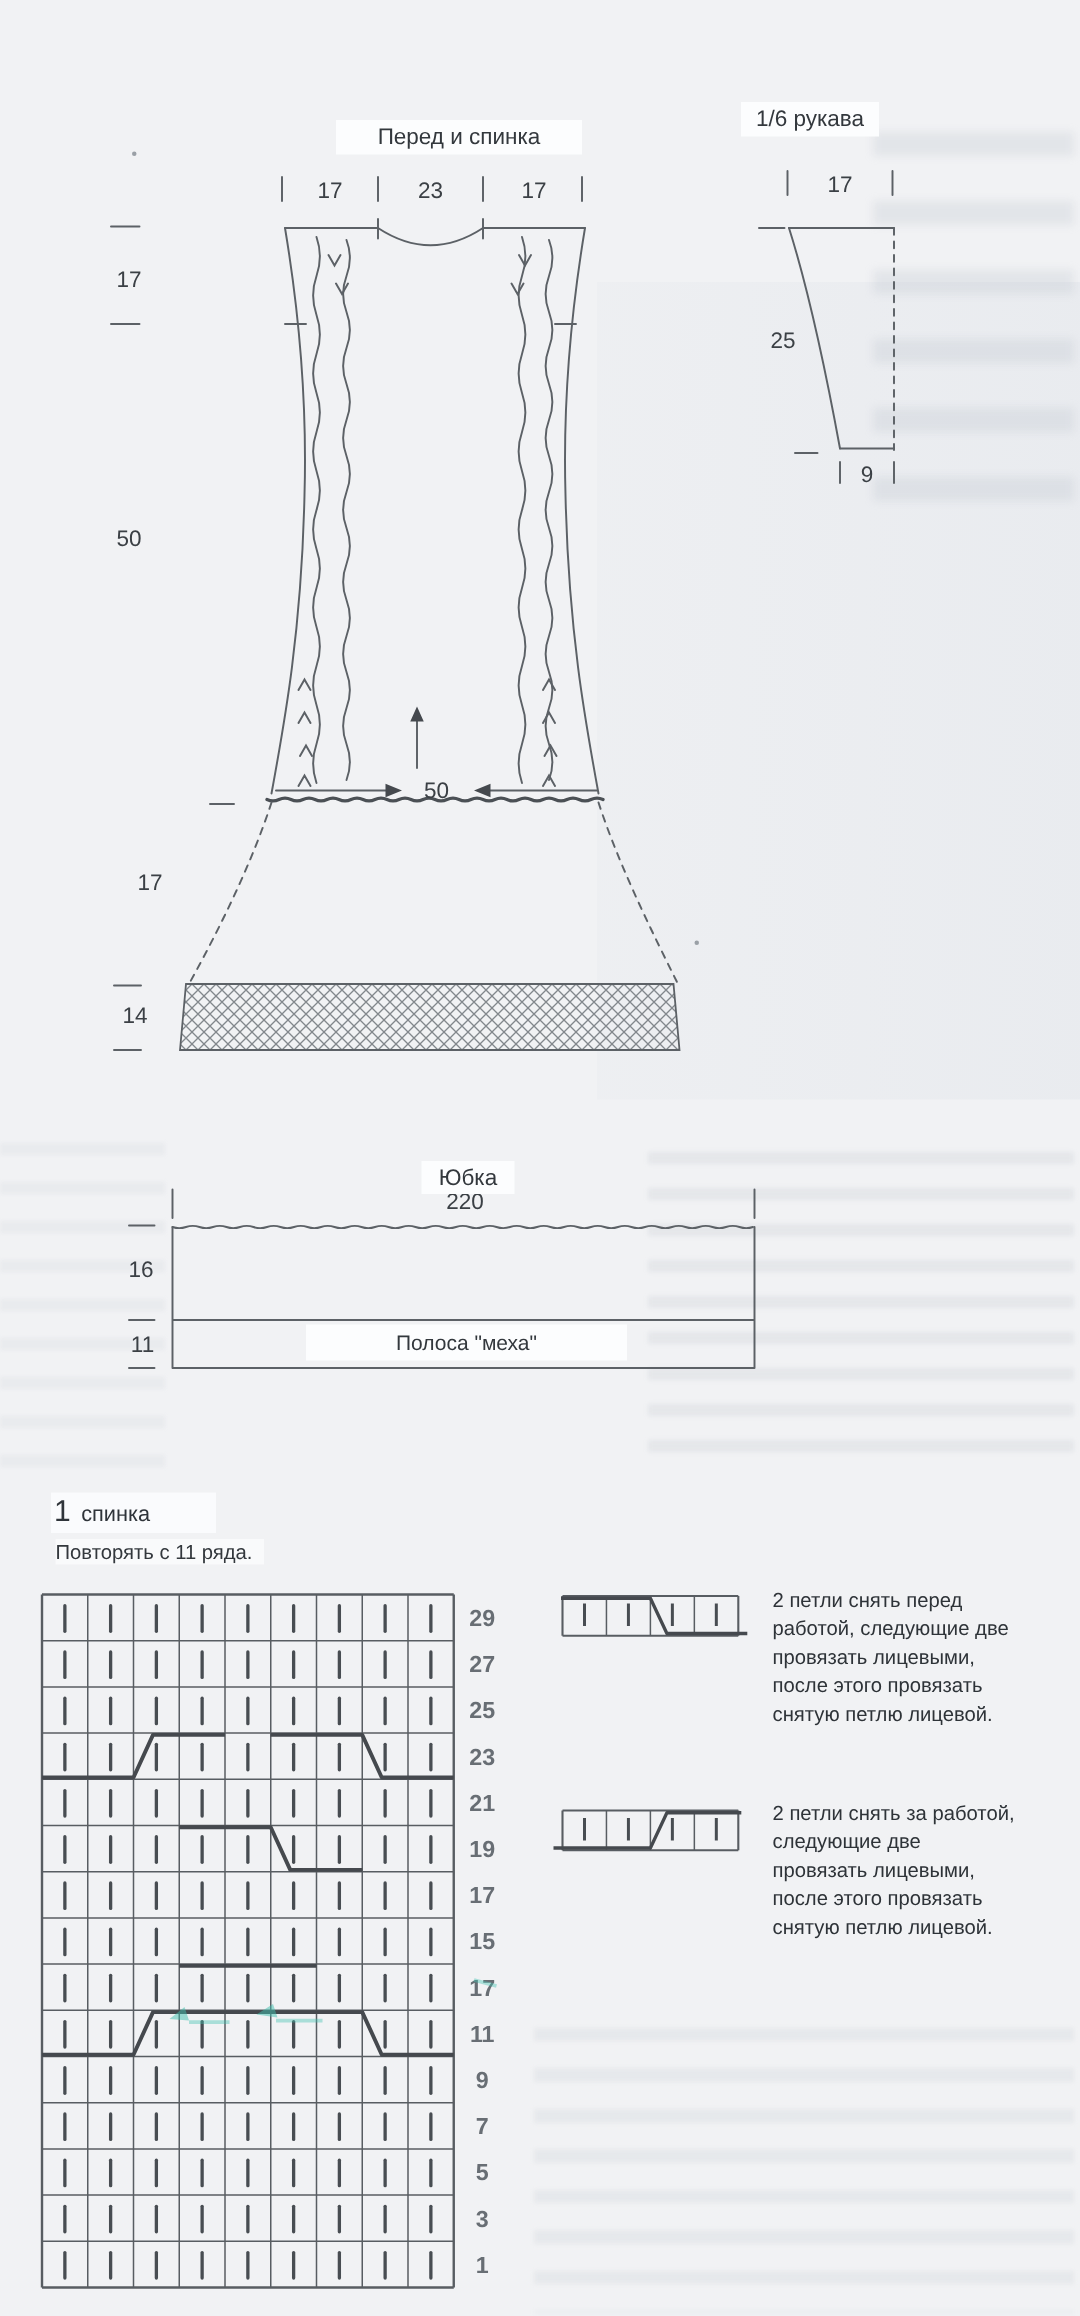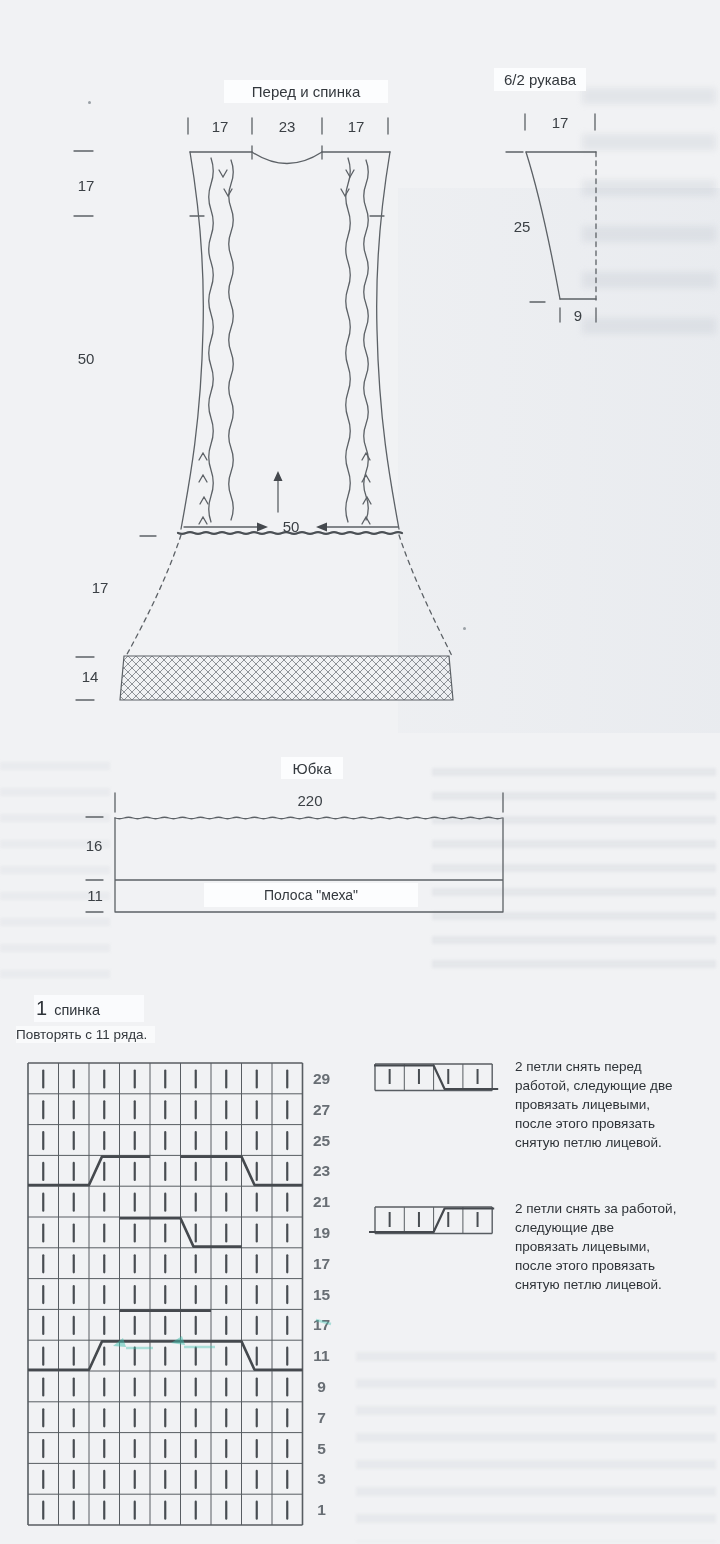--- a/index.html
+++ b/index.html
@@ -318,29 +318,29 @@
         <path d="M369,1232 H433.6 L444.6,1208.5 H494.2" fill="none" stroke="#45494e" stroke-width="2.2" stroke-linejoin="round"></path>
       </g>
 
     <g>
       <path fill="#3fc0ae" opacity=".5" d="M113,1346l10,-8l3,9z M171,1343l11,-7l3,9z"></path>
       <path stroke="#3fc0ae" stroke-width="2.5" opacity=".4" fill="none" d="M126,1348H153 M184,1347H215 M316,1320l15,4"></path>
     </g>
   </svg>
 
   <div class="lbl" style="left:224px;top:80px;width:164px;height:23px">Перед и спинка</div>
-  <div class="lbl" style="left:494px;top:68px;width:92px;height:23px">6/2 рукава</div>
-  <div class="lbl" style="left:281px;top:757px;width:62px;height:22px">Юбка</div>
+  <div class="lbl" style="left:494px;top:68px;width:92px;height:23px">1/6 рукава</div>
+  <div class="lbl" style="left:281px;top:774px;width:62px;height:22px">Юбка</div>
   <div class="lbl" style="left:204px;top:883px;width:214px;height:24px;font-size:14px">Полоса "меха"</div>
 
   <div class="chart-header" style="left:34px;top:995px">
     <span class="chart-num">1</span>
     <span class="chart-word">спинка</span>
   </div>
-  <div class="note" style="left:16px;top:1026px">Повторять с 11 ряда.</div>
+  <div class="note" style="left:37px;top:1026px">Повторять с 11 ряда.</div>
 
   <div class="legendtext" style="left:515px;top:1058px">2 петли снять перед
 работой, следующие две
 провязать лицевыми,
 после этого провязать
 снятую петлю лицевой.</div>
   <div class="legendtext" style="left:515px;top:1200px">2 петли снять за работой,
 следующие две
 провязать лицевыми,
 после этого провязать

